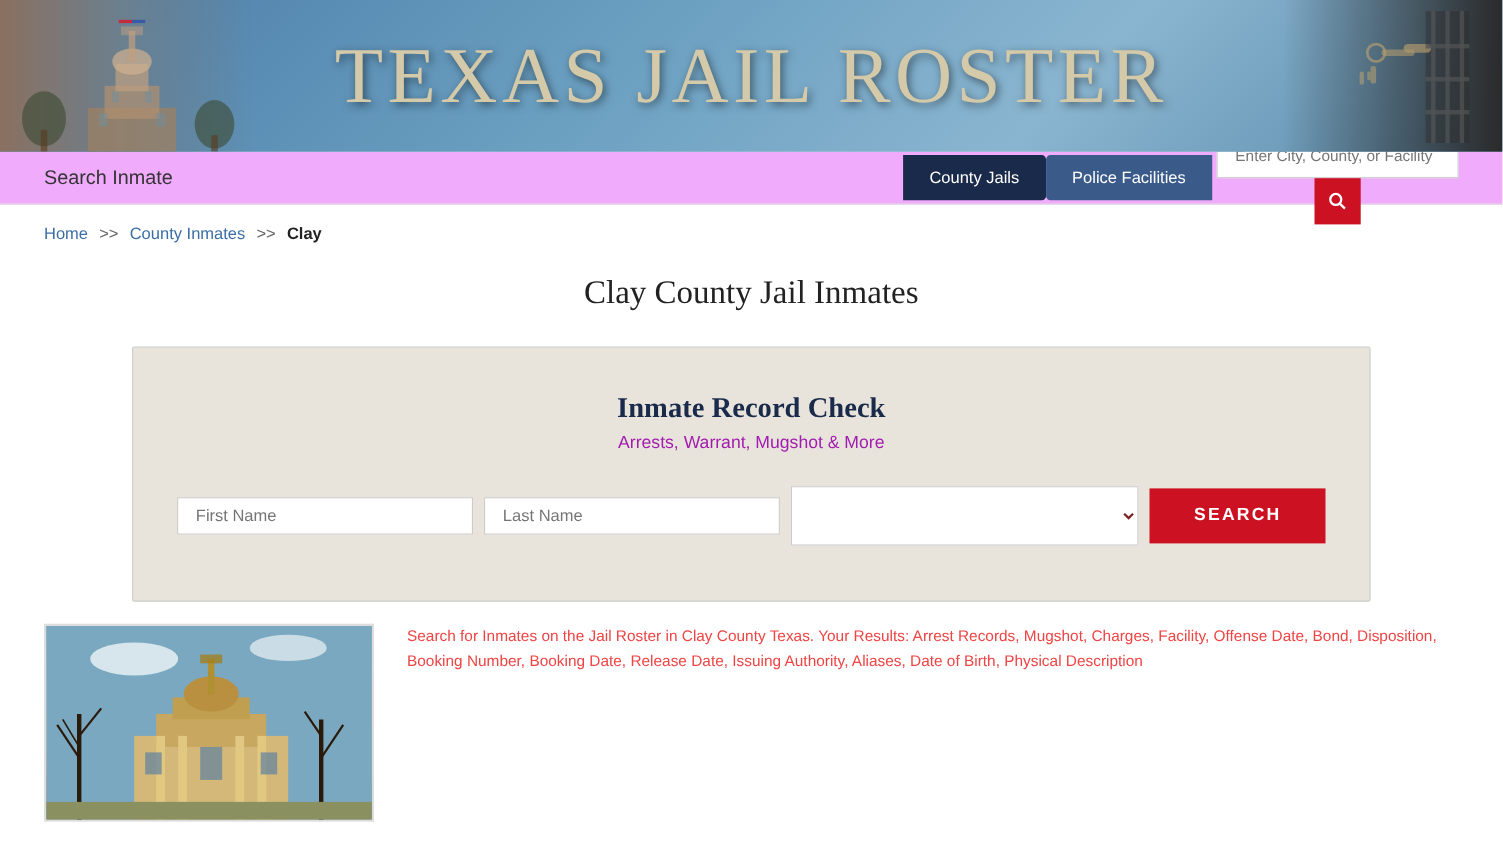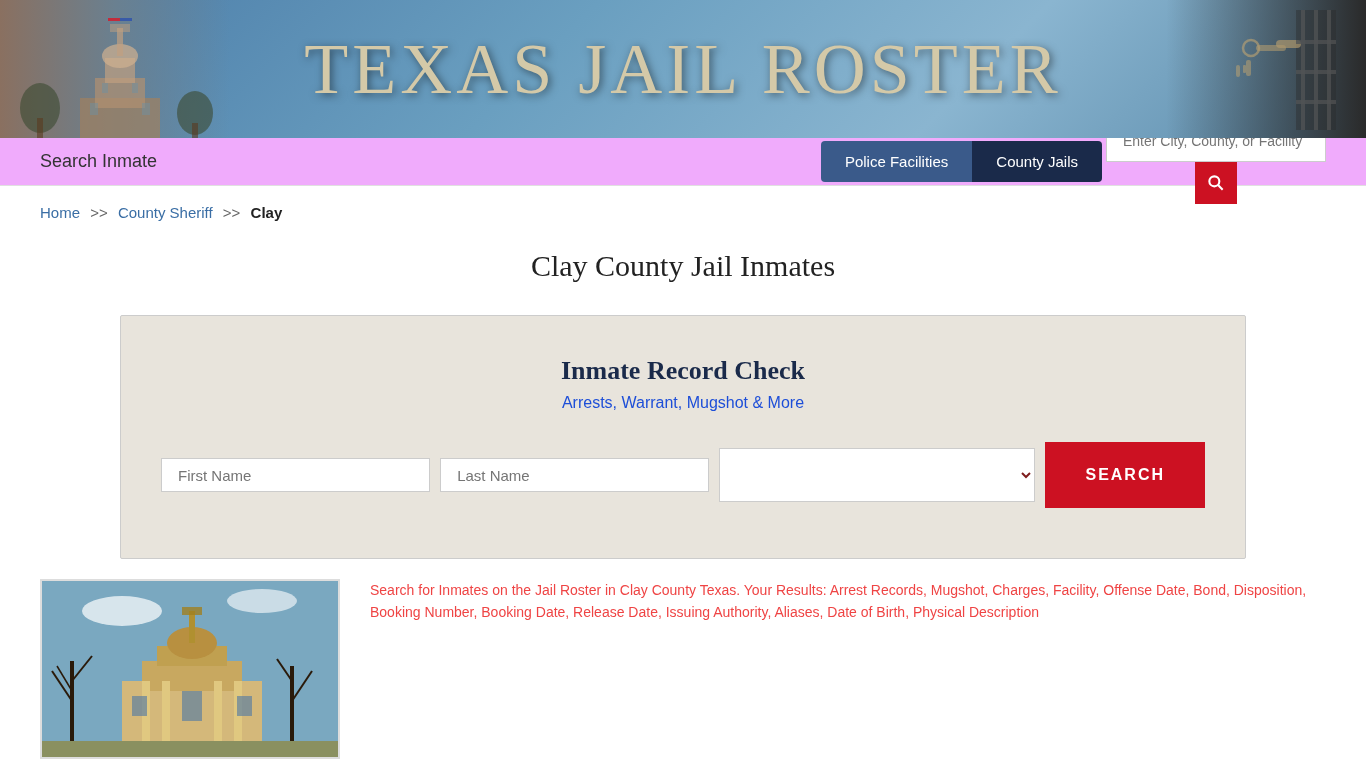--- a/index.html
+++ b/index.html
@@ -153,21 +153,21 @@
       text-align: center;
       font-size: 26px;
       font-family: Georgia, serif;
       color: #1a2a4a;
       margin-bottom: 8px;
     }
     .record-check-subtitle {
       text-align: center;
       font-size: 16px;
       font-family: Arial, sans-serif;
-      color: #1d4ed8;
+      color: #a21caf;
       margin-bottom: 30px;
     }
     .record-check-form {
       display: flex;
       gap: 10px;
       align-items: center;
       margin-bottom: 20px;
     }
     .record-input {
       flex: 1;
@@ -195,21 +195,21 @@
     .record-search-btn {
       background: #cc1122;
       color: #fff;
       border: none;
       padding: 14px 40px;
       font-size: 16px;
       font-family: Arial, sans-serif;
       font-weight: bold;
       letter-spacing: 2px;
       cursor: pointer;
-      height: 66px;
+      height: 50px;
     }
     .sponsored-label {
       font-size: 12px;
       color: #999;
       font-family: Arial, sans-serif;
     }
 
     
     .bottom-section {
       display: flex;
@@ -284,38 +284,38 @@
     <rect x="171" y="0" width="4" height="120" fill="#555" opacity="0.8"></rect>
     <rect x="140" y="30" width="40" height="4" fill="#555" opacity="0.8"></rect>
     <rect x="140" y="60" width="40" height="4" fill="#555" opacity="0.8"></rect>
     <rect x="140" y="90" width="40" height="4" fill="#555" opacity="0.8"></rect>
   </svg>
 </div>
 
 <div class="navbar">
   <span class="navbar-left">Search Inmate</span>
   <div class="navbar-right">
+    <button class="nav-btn nav-btn-county">County Jails</button>
     <button class="nav-btn nav-btn-police">Police Facilities</button>
-    <button class="nav-btn nav-btn-county">County Jails</button>
     <div class="search-box-wrapper">
       <input class="facility-search" type="text" placeholder="Enter City, County, or Facility" style="">
       <button class="facility-search-btn">
         <svg class="search-icon-svg" viewBox="0 0 24 24">
           <circle cx="10" cy="10" r="6"></circle>
           <line x1="14.5" y1="14.5" x2="20" y2="20"></line>
         </svg>
       </button>
     </div>
   </div>
 </div>
 
 <div class="breadcrumb">
   <a href="#">Home</a>
   <span class="breadcrumb-sep">&gt;&gt;</span>
-  <a href="#">County Sheriff</a>
+  <a href="#">County Inmates</a>
   <span class="breadcrumb-sep">&gt;&gt;</span>
   <span class="breadcrumb-current">Clay</span>
 </div>
 
 <div class="page-title-section">
   <h1 class="page-title">Clay County Jail Inmates</h1>
 </div>
 
 <div class="record-check-container">
   <h2 class="record-check-title">Inmate Record Check</h2>

